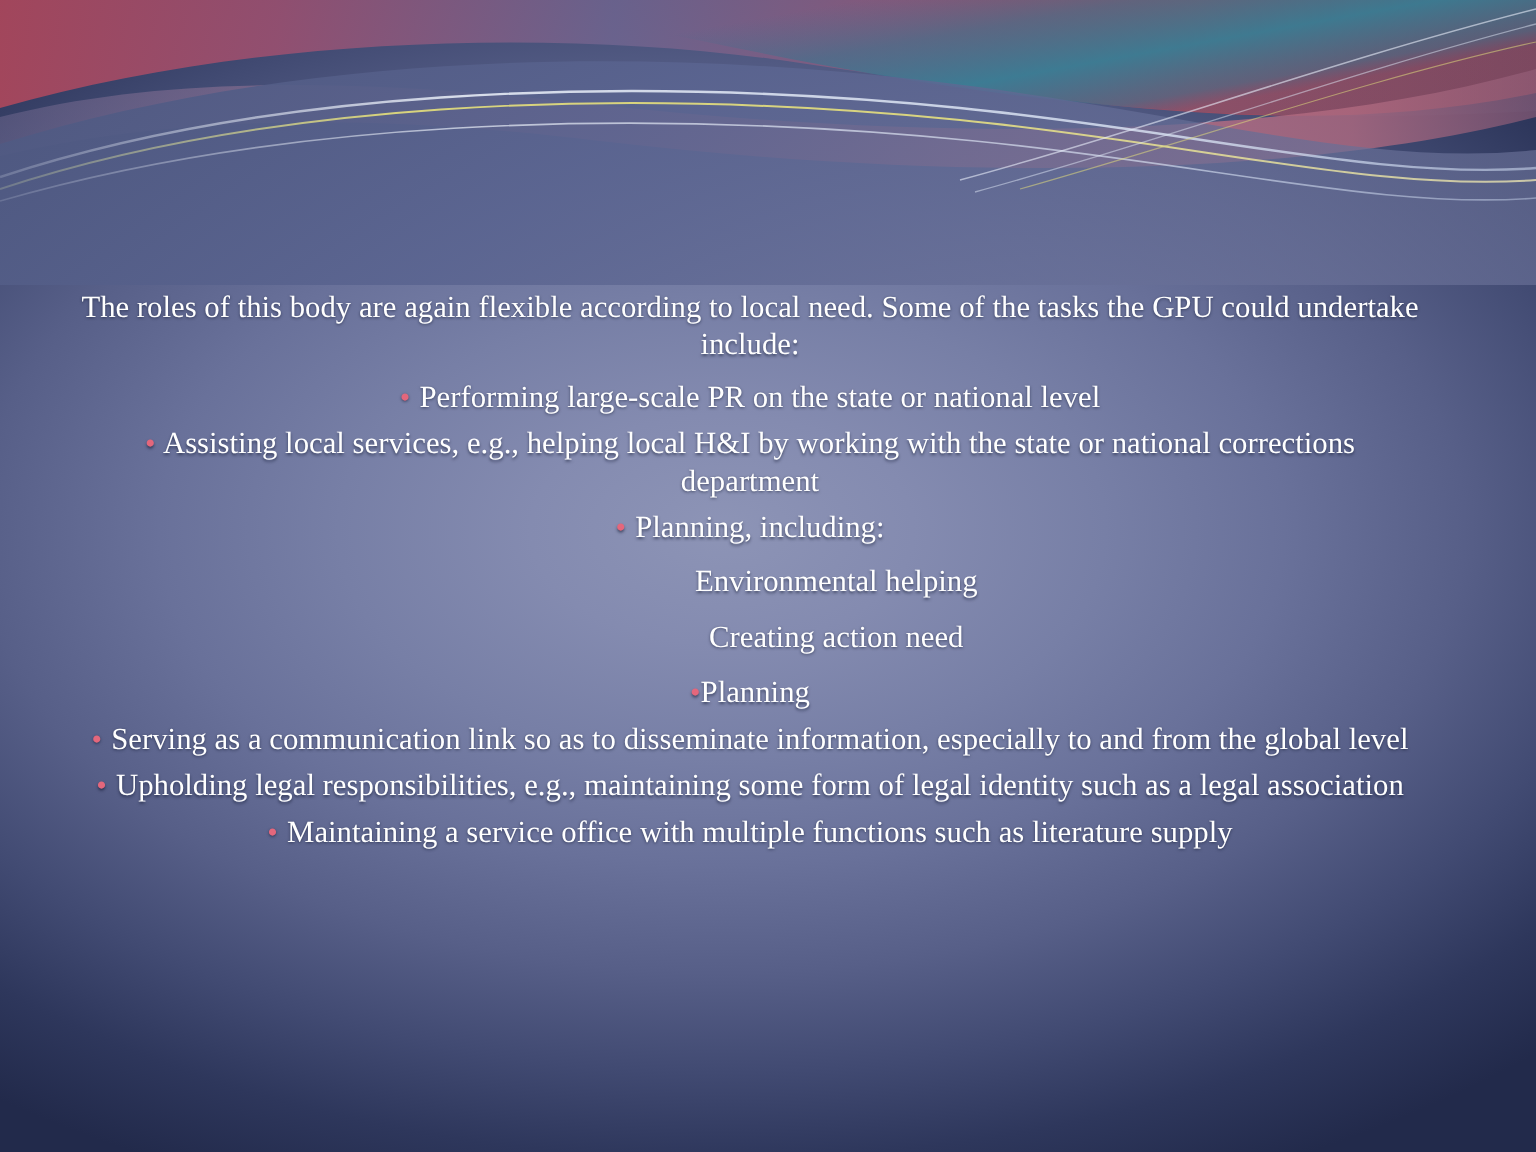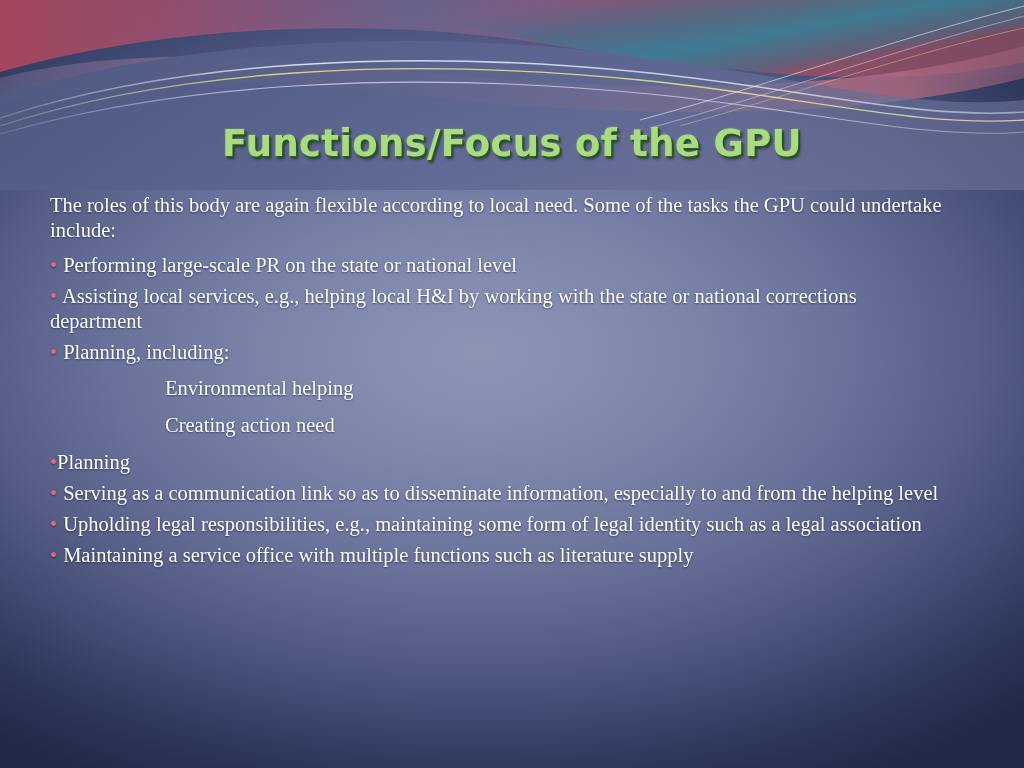--- a/index.html
+++ b/index.html
@@ -66,21 +66,21 @@
     font-size: 20.5px;
     line-height: 1.0;
     text-shadow: 0 1px 2px rgba(10,16,38,0.55);
   }
 
   .para {
     position: relative;
     margin: 0 0 6px 0;
     padding: 0;
     line-height: 25px;
-    text-align: left;
+    text-align: center;
   }
 
   
   .para.intro { margin-bottom: 10px; }
 
   
   .para.bullet {
     padding-left: 0;
   }
   .bullet-dot {
@@ -158,28 +158,27 @@
 
     <path d="M0,118 C170,62 400,48 640,72 C800,88 920,120 1024,112" fill="none" stroke="url(#gStreakW)" stroke-width="1.6"></path>
     <path d="M0,126 C170,70 400,56 640,80 C800,96 920,128 1024,120" fill="none" stroke="url(#gStreakY)" stroke-width="1.3"></path>
     <path d="M0,134 C180,82 410,70 650,94 C810,110 925,140 1024,132" fill="none" stroke="url(#gStreakW)" stroke-width="1.1" opacity="0.8"></path>
 
     <path d="M640,120 C760,88 890,40 1024,6" fill="none" stroke="#e9eefa" stroke-width="1" opacity="0.6"></path>
     <path d="M650,128 C775,94 900,48 1024,16" fill="none" stroke="#dfe7f6" stroke-width="0.9" opacity="0.5"></path>
     <path d="M680,126 C800,92 915,52 1024,28" fill="none" stroke="#ded97c" stroke-width="0.8" opacity="0.55"></path>
   </svg>
 
-  <div id="title">Functions/Focus of the GPU</div>
 
   <div id="body">
       <p class="para intro"><span>The roles of this body are again flexible according to local need. Some of the tasks the GPU could undertake include:</span></p>
       <p class="para bullet"><span class="bullet-dot">•</span><span> Performing large-scale PR on the state or national level</span></p>
       <p class="para bullet"><span class="bullet-dot">•</span><span> Assisting local services, e.g., helping local H&amp;I by working with the state or national corrections department</span></p>
       <p class="para bullet"><span class="bullet-dot">•</span><span> Planning, including:</span></p>
       <p class="para sub first"><span>Environmental helping</span></p>
       <p class="para sub"><span>Creating action need</span></p>
       <p class="para bullet tight"><span class="bullet-dot">•</span><span>Planning</span></p>
-      <p class="para bullet"><span class="bullet-dot">•</span><span> Serving as a communication link so as to disseminate information, especially to and from the helping level</span></p>
+      <p class="para bullet"><span class="bullet-dot">•</span><span> Serving as a communication link so as to disseminate information, especially to and from the global level</span></p>
       <p class="para bullet"><span class="bullet-dot">•</span><span> Upholding legal responsibilities, e.g., maintaining some form of legal identity such as a legal association</span></p>
       <p class="para bullet"><span class="bullet-dot">•</span><span> Maintaining a service office with multiple functions such as literature supply</span></p>
     </div>
 
 </div>
 
 </body></html>

